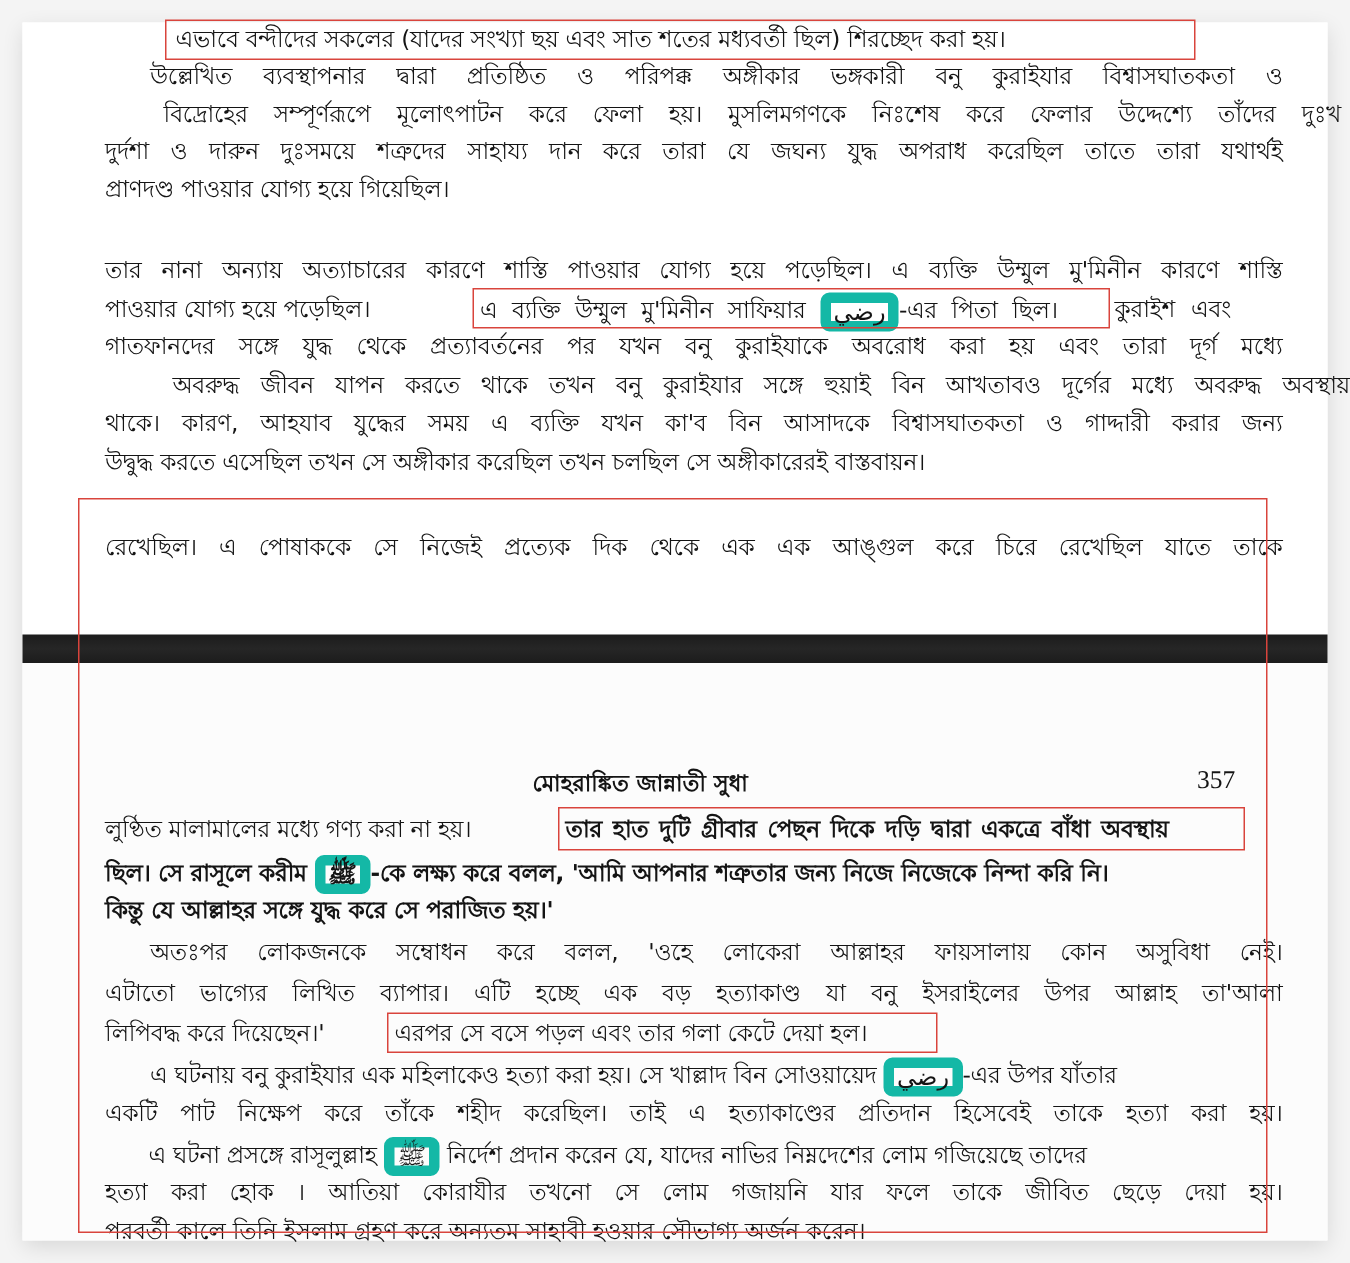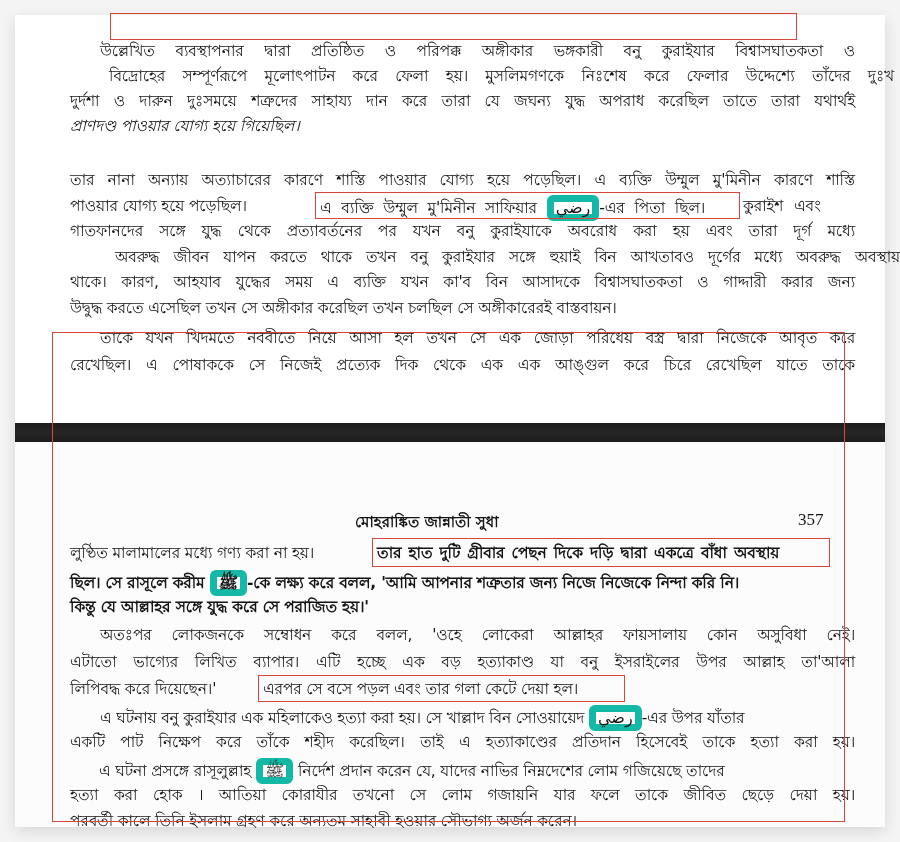--- a/index.html
+++ b/index.html
@@ -64,43 +64,43 @@
   </style>
 </head>
 <body>
 
 <div class="sheet">
 
   <div class="page-top"></div>
   <div class="divider"></div>
   <div class="page-bottom"></div>
 
+  <div class="line" style="left:102px; top:0px;">এভাবে বন্দীদের সকলের (যাদের সংখ্যা ছয় এবং সাত শতের মধ্যবর্তী ছিল) শিরচ্ছেদ করা হয়।</div>
   <div class="hl-box" style="left:95px; top:-2px; width:685px; height:25px;"></div>
 
   <div class="line justify" style="left:85px; top:25px; width:755px;">উল্লেখিত ব্যবস্থাপনার দ্বারা প্রতিষ্ঠিত ও পরিপক্ক অঙ্গীকার ভঙ্গকারী বনু কুরাইযার বিশ্বাসঘাতকতা ও</div>
   <div class="line justify" style="left:55px; top:50px; width:785px;margin-left:39px;">বিদ্রোহের সম্পূর্ণরূপে মূলোৎপাটন করে ফেলা হয়। মুসলিমগণকে নিঃশেষ করে ফেলার উদ্দেশ্যে তাঁদের দুঃখ</div>
   <div class="line justify" style="left:55px; top:75px; width:785px;">দুর্দশা ও দারুন দুঃসময়ে শত্রুদের সাহায্য দান করে তারা যে জঘন্য যুদ্ধ অপরাধ করেছিল তাতে তারা যথার্থই</div>
-  <div class="line" style="left:55px; top:100px;font-style:italic;">প্রাণদণ্ড পাওয়ার যোগ্য হয়ে গিয়েছিল।</div>
+  <div class="line" style="left:55px; top:100px;">প্রাণদণ্ড পাওয়ার যোগ্য হয়ে গিয়েছিল।</div>
 
   <div class="line justify" style="left:55px; top:154px; width:785px;">তার নানা অন্যায় অত্যাচারের কারণে শাস্তি পাওয়ার যোগ্য হয়ে পড়েছিল। এ ব্যক্তি উম্মুল মু'মিনীন কারণে শাস্তি</div>
 
   <div class="line" style="left:55px; top:180px;">পাওয়ার যোগ্য হয়ে পড়েছিল।</div>
   <div class="line" style="left:305px; top:180px; word-spacing:5px;">
     <span>এ ব্যক্তি উম্মুল মু'মিনীন সাফিয়ার</span>
     <span class="salawat">رضي</span><span>-এর পিতা ছিল।</span>
   </div>
   <div class="hl-box" style="left:300px; top:177px; width:423px; height:25px;"></div>
   <div class="line" style="left:728px; top:180px; word-spacing:6px;">কুরাইশ এবং</div>
 
   <div class="line justify" style="left:55px; top:205px; width:785px;">গাতফানদের সঙ্গে যুদ্ধ থেকে প্রত্যাবর্তনের পর যখন বনু কুরাইযাকে অবরোধ করা হয় এবং তারা দূর্গ মধ্যে</div>
   <div class="line justify" style="left:55px; top:231px; width:785px;margin-left:45px;">অবরুদ্ধ জীবন যাপন করতে থাকে তখন বনু কুরাইযার সঙ্গে হুয়াই বিন আখতাবও দূর্গের মধ্যে অবরুদ্ধ অবস্থায়</div>
   <div class="line justify" style="left:55px; top:256px; width:785px;">থাকে। কারণ, আহযাব যুদ্ধের সময় এ ব্যক্তি যখন কা'ব বিন আসাদকে বিশ্বাসঘাতকতা ও গাদ্দারী করার জন্য</div>
   <div class="line" style="left:55px; top:282px;">উদ্বুদ্ধ করতে এসেছিল তখন সে অঙ্গীকার করেছিল তখন চলছিল সে অঙ্গীকারেরই বাস্তবায়ন।</div>
 
-  <div class="line justify" style="left:85px; top:312px; width:755px;">তাকে যখন খিদমতে নববীতে নিয়ে আসা হল তখন সে এক জোড়া পরিধেয় বস্ত্র দ্বারা নিজেকে আবৃত করে</div>
   <div class="line justify" style="left:55px; top:339px; width:785px;">রেখেছিল। এ পোষাককে সে নিজেই প্রত্যেক দিক থেকে এক এক আঙ্গুল করে চিরে রেখেছিল যাতে তাকে</div>
 
   <div class="header-title">মোহরাঙ্কিত জান্নাতী সুধা</div>
   <div class="page-num">357</div>
 
   <div class="line" style="left:55px; top:527px;">লুণ্ঠিত মালামালের মধ্যে গণ্য করা না হয়।</div>
   <div class="line bold" style="left:362px; top:527px; word-spacing:2px;">তার হাত দুটি গ্রীবার পেছন দিকে দড়ি দ্বারা একত্রে বাঁধা অবস্থায়</div>
   <div class="hl-box" style="left:357px; top:523px; width:456px; height:27px;"></div>
 
   <div class="line bold" style="left:55px; top:555px;text-align:center;">

